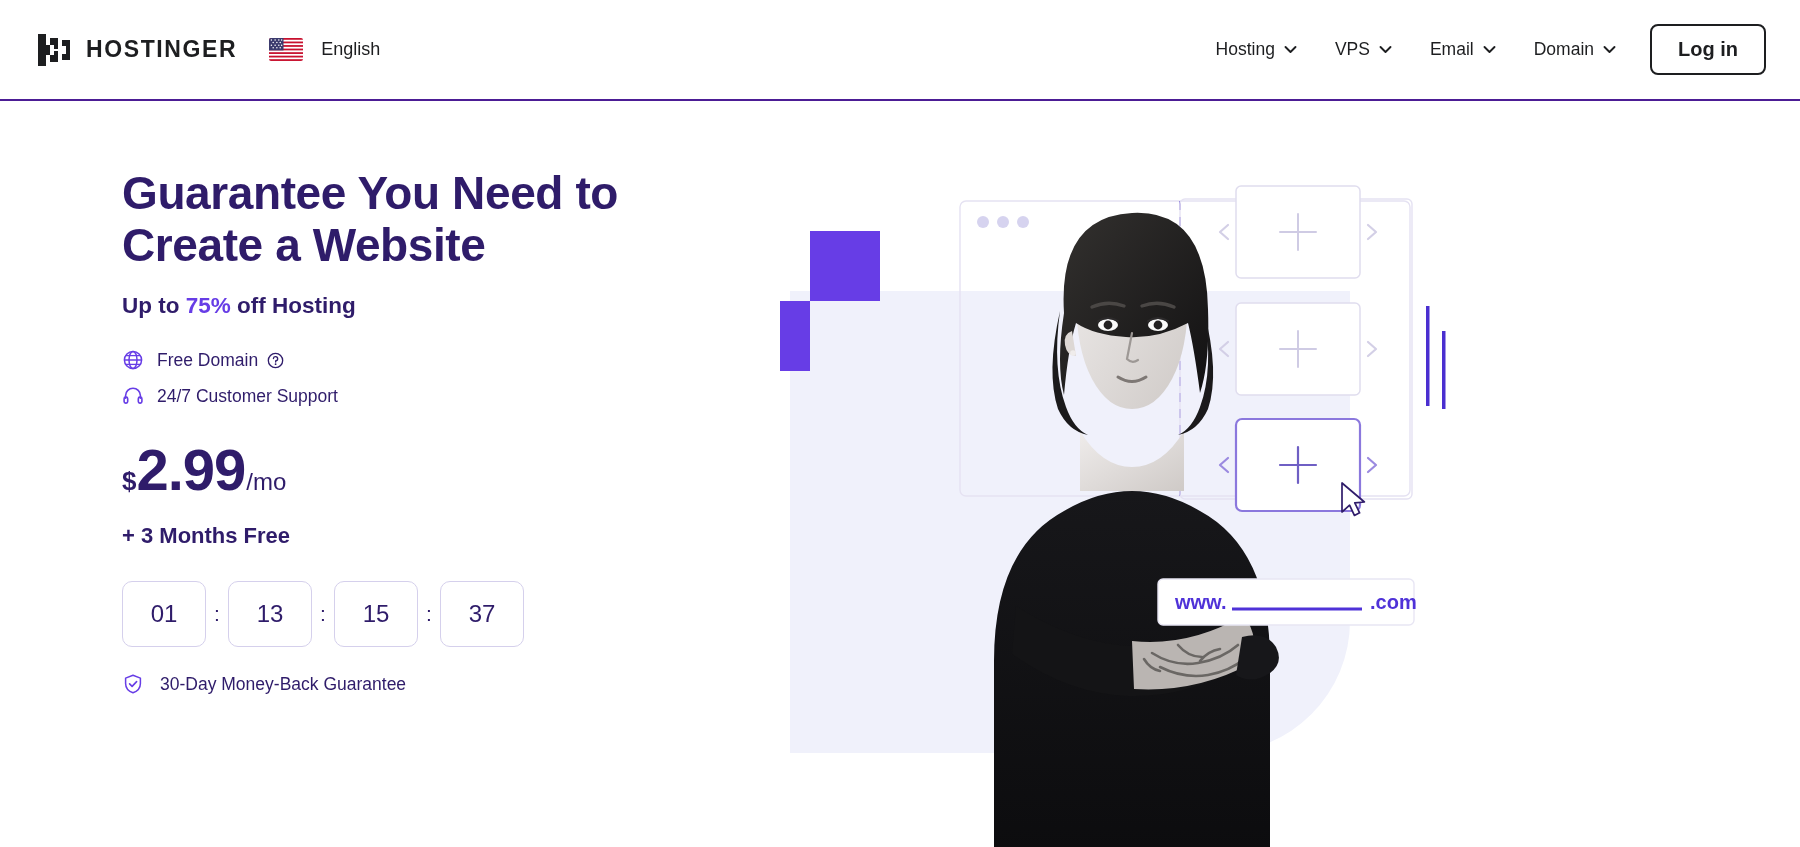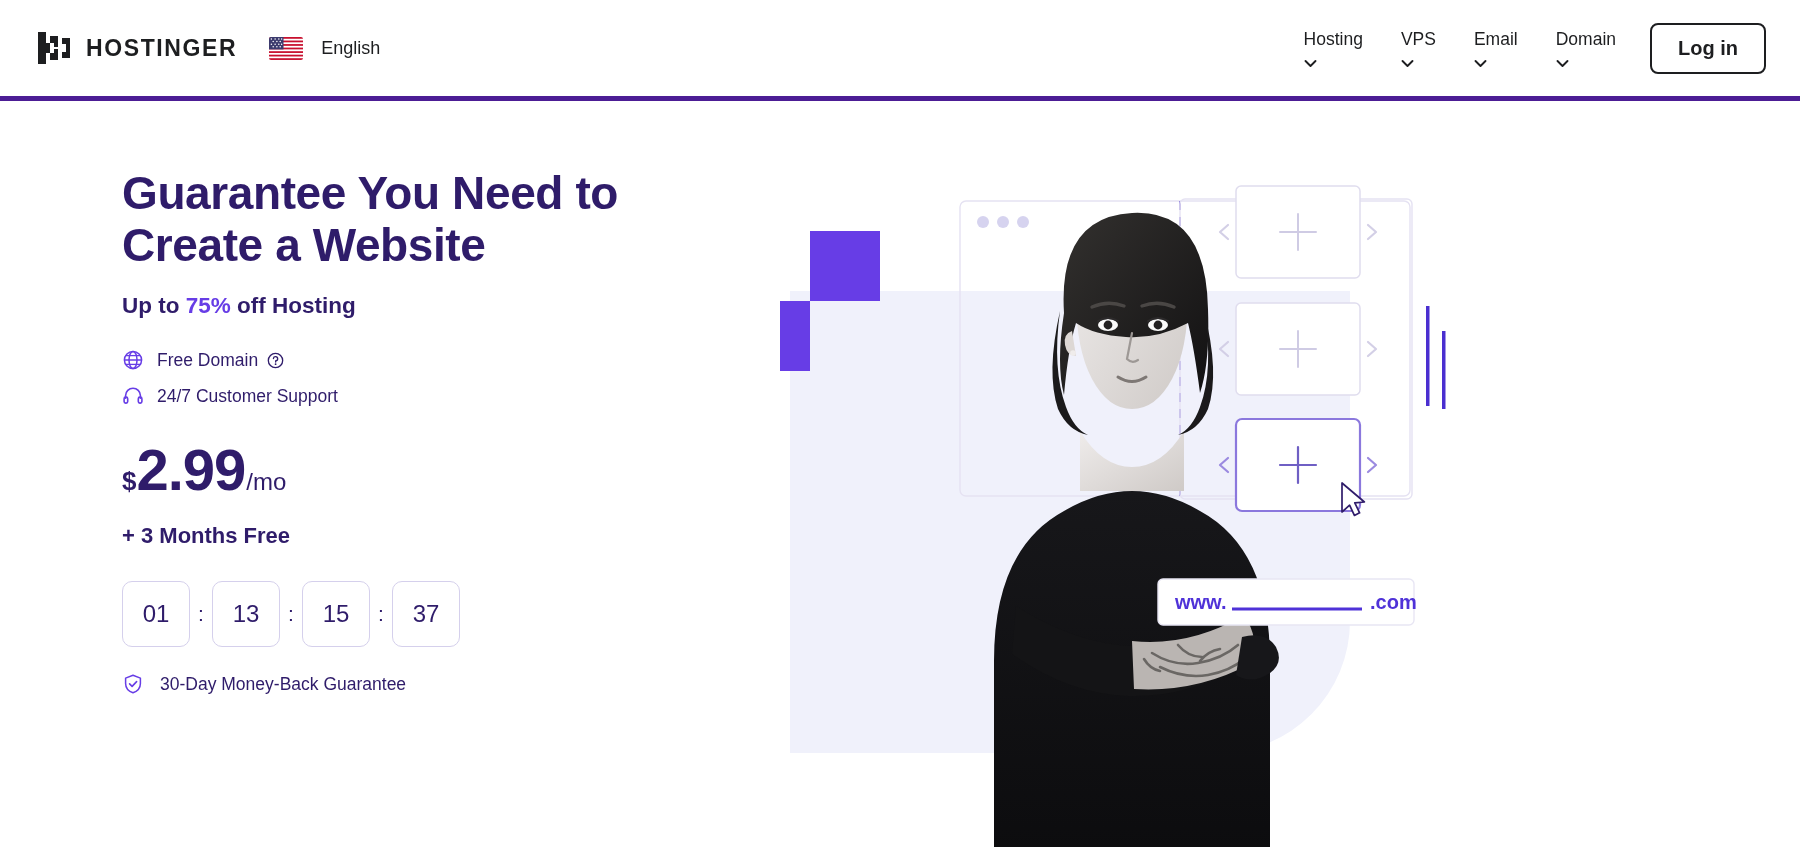--- a/index.html
+++ b/index.html
@@ -9,42 +9,41 @@
     font-family: "Liberation Sans", sans-serif;
     overflow: hidden;
   }
   .page { position: relative; width: 1800px; height: 847px; background:#fff; }
 
   
   .header {
     position: absolute; top: 0; left: 0;
     width: 1800px; height: 101px;
     background: #ffffff;
-    border-bottom: 5px solid #4c1d95;
+    border-bottom: 2px solid #4c1d95;
     display: flex; align-items: center;
     z-index: 40;
   }
   .brand { display: flex; align-items: center; margin-left: 35px; }
   .logo-mark { width: 38px; height: 38px; display:block; }
   .logo-text {
     margin-left: 13px;
     font-size: 23px; font-weight: 700; letter-spacing: 1.6px;
     color: #1d1e20;
   }
   .lang { display: flex; align-items: center; margin-left: 32px; cursor: pointer; }
   .flag { width: 34px; height: 23px; display:block; border-radius:2px; }
   .lang-label { margin-left: 18px; font-size: 18px; color: #1d1e20; }
 
   .nav { margin-left: auto; display: flex; align-items: center; gap: 10px; margin-right: 34px; }
   .nav-item {
-    display: flex; align-items: flex-start; gap: 9px;
+    display: flex; align-items: center; gap: 9px;
     padding: 10px 14px;
     font-size: 17.5px; color: #1d1e20; cursor: pointer;
     white-space: nowrap;
-    flex-direction: column;
   }
   .chev { width: 13px; height: 9px; display:block; }
   .login-btn {
     margin-left: 10px;
     border: 2px solid #1d1e20; border-radius: 8px;
     padding: 12px 26px;
     font-size: 20px; font-weight: 700; color: #1d1e20;
     background: #fff; cursor: pointer; white-space: nowrap;
   }
 
@@ -67,21 +66,21 @@
   .help-ico { width: 17px; height: 17px; display:block; margin-left: 9px; cursor: pointer; }
 
   .price-row { margin-top: 34px; display: flex; align-items: baseline; color: #2f1c6a; }
   .cur { font-size: 26px; font-weight: 700; }
   .amount { font-size: 58px; font-weight: 700; letter-spacing: -1px; line-height: 1; }
   .per { font-size: 24px; font-weight: 400; margin-left: 1px; }
   .bonus { margin-top: 24px; font-size: 22px; font-weight: 700; color: #2f1c6a; }
 
   .timer { margin-top: 32px; display: flex; align-items: center; }
   .tbox {
-    width: 68px; height: 66px;
+    width: 84px; height: 66px;
     border: 1.6px solid #d5d0ec; border-radius: 10px;
     background: #fff;
     display: flex; align-items: center; justify-content: center;
     font-size: 24px; color: #2f1c6a;
   }
   .tsep { width: 22px; text-align: center; font-size: 21px; color: #2f1c6a; }
 
   .cta {
     margin-top: 29px;
     width: 369px; height: 52px;

